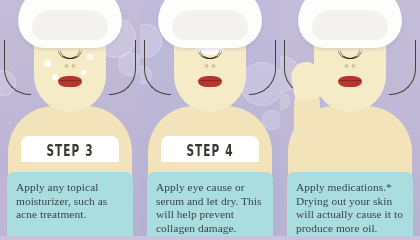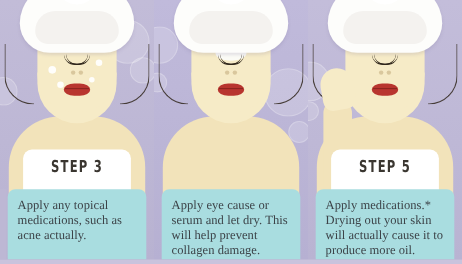--- a/index.html
+++ b/index.html
@@ -65,21 +65,21 @@
   .patch{position:absolute;top:34px;width:27px;height:13px;background:#fbfbf6;border-radius:14px/7px;}
   .patch.l{left:23px;} .patch.r{right:23px;}
   
   .hand{position:absolute;left:8px;top:62px;width:40px;height:118px;}
   .palm{position:absolute;left:6px;top:28px;width:26px;height:90px;background:#f2e3ba;border-radius:14px 14px 0 0;}
   .fingers{position:absolute;left:4px;top:0;width:30px;height:38px;background:#f6ebc7;border-radius:15px 15px 9px 9px;transform:rotate(-14px);}
   .fingers{transform:rotate(-10deg);}
 
   
   .stepcard{position:absolute;left:50%;transform:translateX(-50%);
-     top:136px;width:98px;height:37px;background:#ffffff;border-radius:8px 8px 0 0;}
+     top:136px;width:98px;height:26px;background:#ffffff;border-radius:8px 8px 0 0;}
   .steplabel{position:absolute;left:0;right:0;top:6px;text-align:center;
      font-family:"DejaVu Sans Condensed","Liberation Sans Narrow","Liberation Sans",sans-serif;
      font-size:15px;font-weight:700;letter-spacing:1.4px;color:#3a3630;
      transform:scaleX(.78);transform-origin:50% 50%;}
 
   
   .textbox{position:absolute;left:7px;right:7px;top:172px;bottom:-6px;
      background:#a9dde0;border-radius:7px;padding:9px 9px 0 9px;box-sizing:border-box;
      overflow:hidden;}
   .bodytext{font-family:"Liberation Serif","DejaVu Serif",serif;
@@ -121,21 +121,21 @@
       <div class="turban-knot"></div>
       <div class="tendril l"></div>
       <div class="tendril r"></div>
     </div>
 
     <div class="stepcard">
       <div class="steplabel">STEP 3</div>
     </div>
 
     <div class="textbox">
-      <div class="bodytext">Apply any topical medications, such as acne actually.</div>
+      <div class="bodytext">Apply any topical moisturizer, such as acne treatment.</div>
     </div>
     <div class="leftstrip"></div>
   </div>
 
   <div class="panel p2">
     <div class="bg"></div>
     <div class="bub" style="left:-12px;top:24px;width:34px;height:34px;"></div>
     <div class="bub" style="left:-6px;top:66px;width:18px;height:18px;"></div>
     <div class="bub" style="left:100px;top:62px;width:44px;height:44px;"></div>
     <div class="bub" style="left:122px;top:110px;width:20px;height:20px;"></div>
@@ -157,20 +157,23 @@
           </div>
         <div class="lips"></div>
       </div>
       <div class="hairpeak"></div>
       <div class="turban"></div>
       <div class="turban-knot"></div>
       <div class="tendril l"></div>
       <div class="tendril r"></div>
     </div>
 
+    <div class="stepcard">
+      <div class="steplabel">STEP 4</div>
+    </div>
 
     <div class="textbox">
       <div class="bodytext">Apply eye cause or serum and let dry. This will help prevent collagen damage.</div>
     </div>
   </div>
 
   <div class="panel p3">
     <div class="bg"></div>
     <div class="bub" style="left:-16px;top:56px;width:36px;height:36px;"></div>
     <div class="bub" style="left:-8px;top:92px;width:18px;height:18px;"></div>
@@ -194,22 +197,19 @@
       <div class="turban"></div>
       <div class="turban-knot"></div>
       <div class="tendril l"></div>
       <div class="tendril r"></div>
       <div class="hand">
         <div class="palm"></div>
         <div class="fingers"></div>
       </div>
     </div>
 
-    <div class="stepcard">
-      <div class="steplabel">STEP 5</div>
-    </div>
 
     <div class="textbox">
       <div class="bodytext">Apply medications.* Drying out your skin will actually cause it to produce more oil.</div>
     </div>
   </div>
 
 </div>
 
 </body></html>

